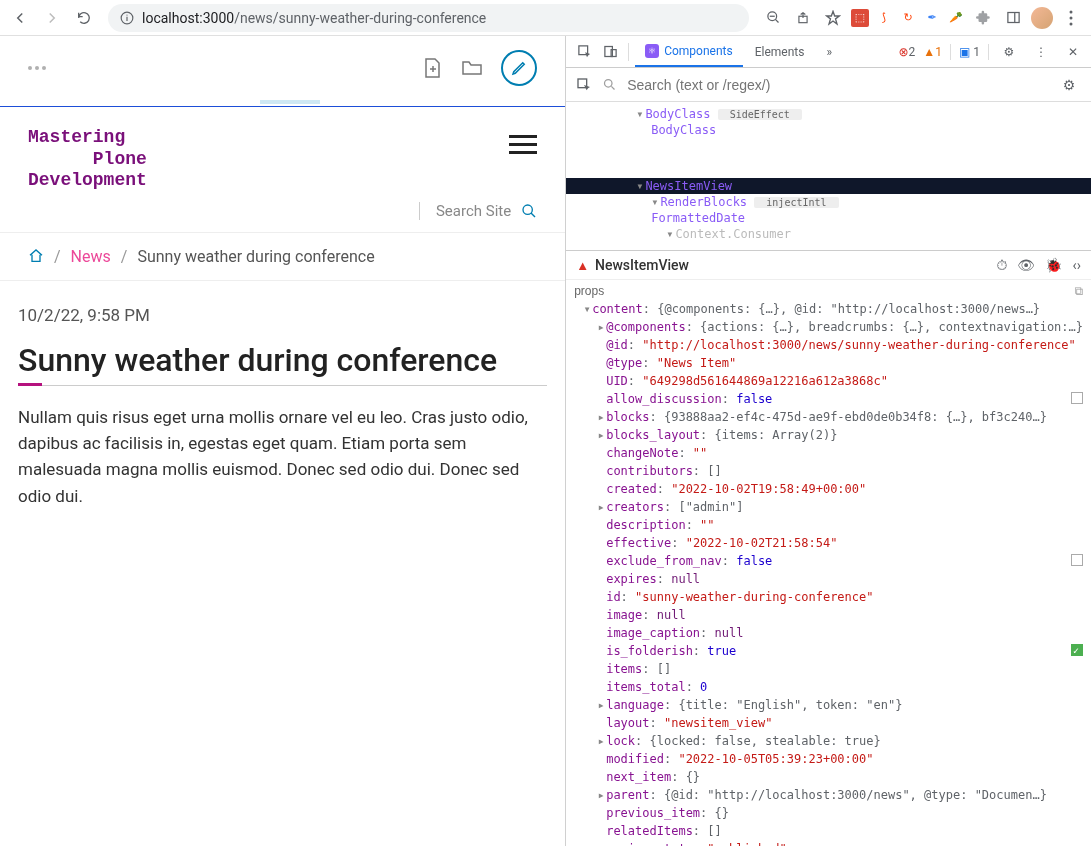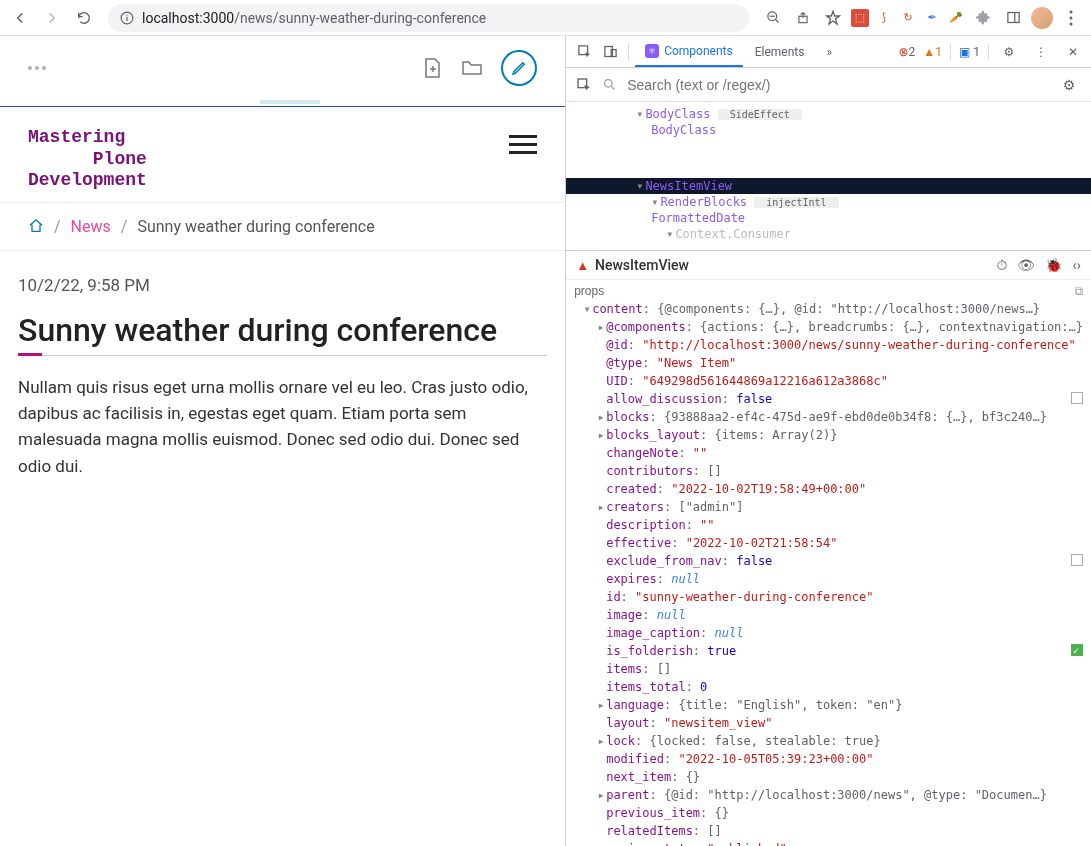--- a/index.html
+++ b/index.html
@@ -71,21 +71,21 @@
 .inspect-actions { margin-left:auto; display:flex; gap:10px; color:#5f6368; }
 
 .props-pane { flex:1; overflow-y:auto; font-family: Menlo, Consolas, monospace; font-size: 12px; padding: 2px 8px 17px 8px; }
 .props-hdr { color:#666; padding: 2px 0; font-family: -apple-system, sans-serif; display:flex; justify-content:space-between; }
 .prow { white-space: nowrap; padding: 0; line-height: 1.5; }
 .k { color: #881391; }
 .v-str { color: #c41a16; }
 .v-str::before,.v-str::after{content:'"'}
 .v-num { color: #1c00cf; }
 .v-bool { color: #1c00cf; }
-.v-null { color: #3b82f6; font-style: italic; }
+.v-null { color: #701a75; }
 .v-obj { color: #5f6368; }
 .col { color:#5f6368; }
 .tri { color: #888; display:inline-block; width:10px;text-align:center; }
 .i1{padding-left:8px}.i2{padding-left:22px}
 .chk-box { width:12px; height:12px; border:1px solid #aaa; display:inline-block; vertical-align:middle; margin-left:6px; }
 .chk-box.on { background:#4caf50; border-color:#4caf50; position:relative; }
 .chk-box.on::after { content:"✓"; color:#fff; font-size:10px; position:absolute; top:-2px; left:1px; }
 .prow.rt { position:relative; }
 .prow.rt .endchk { position:absolute; right: 0; top: 2px; }
 
@@ -198,20 +198,29 @@
       <div class="logo">
         <div>Mastering</div>
         <div class="l2">Plone</div>
         <div>Development</div>
       </div>
       <div class="burger">
           <span></span>
           <span></span>
           <span></span>
         </div>
+    </div>
+    <div class="searchbox">
+      <div class="searchbox-in">
+        <span>Search Site</span>
+        <svg width="16" height="16" viewBox="0 0 24 24">
+            <circle cx="10" cy="10" r="7" fill="none" stroke="#007eb1" stroke-width="2"></circle>
+            <line x1="15" y1="15" x2="21" y2="21" stroke="#007eb1" stroke-width="2"></line>
+          </svg>
+      </div>
     </div>
     <div class="bc">
       <span class="home-ic">
           <svg width="16" height="16" viewBox="0 0 24 24">
             <path fill="none" stroke="#007eb1" stroke-width="2" d="M3 11l9-8 9 8M6 10v10h12V10"></path>
           </svg>
         </span>
       <span class="bc-sep">/</span>
       <a>News</a>
       <span class="bc-sep">/</span>

